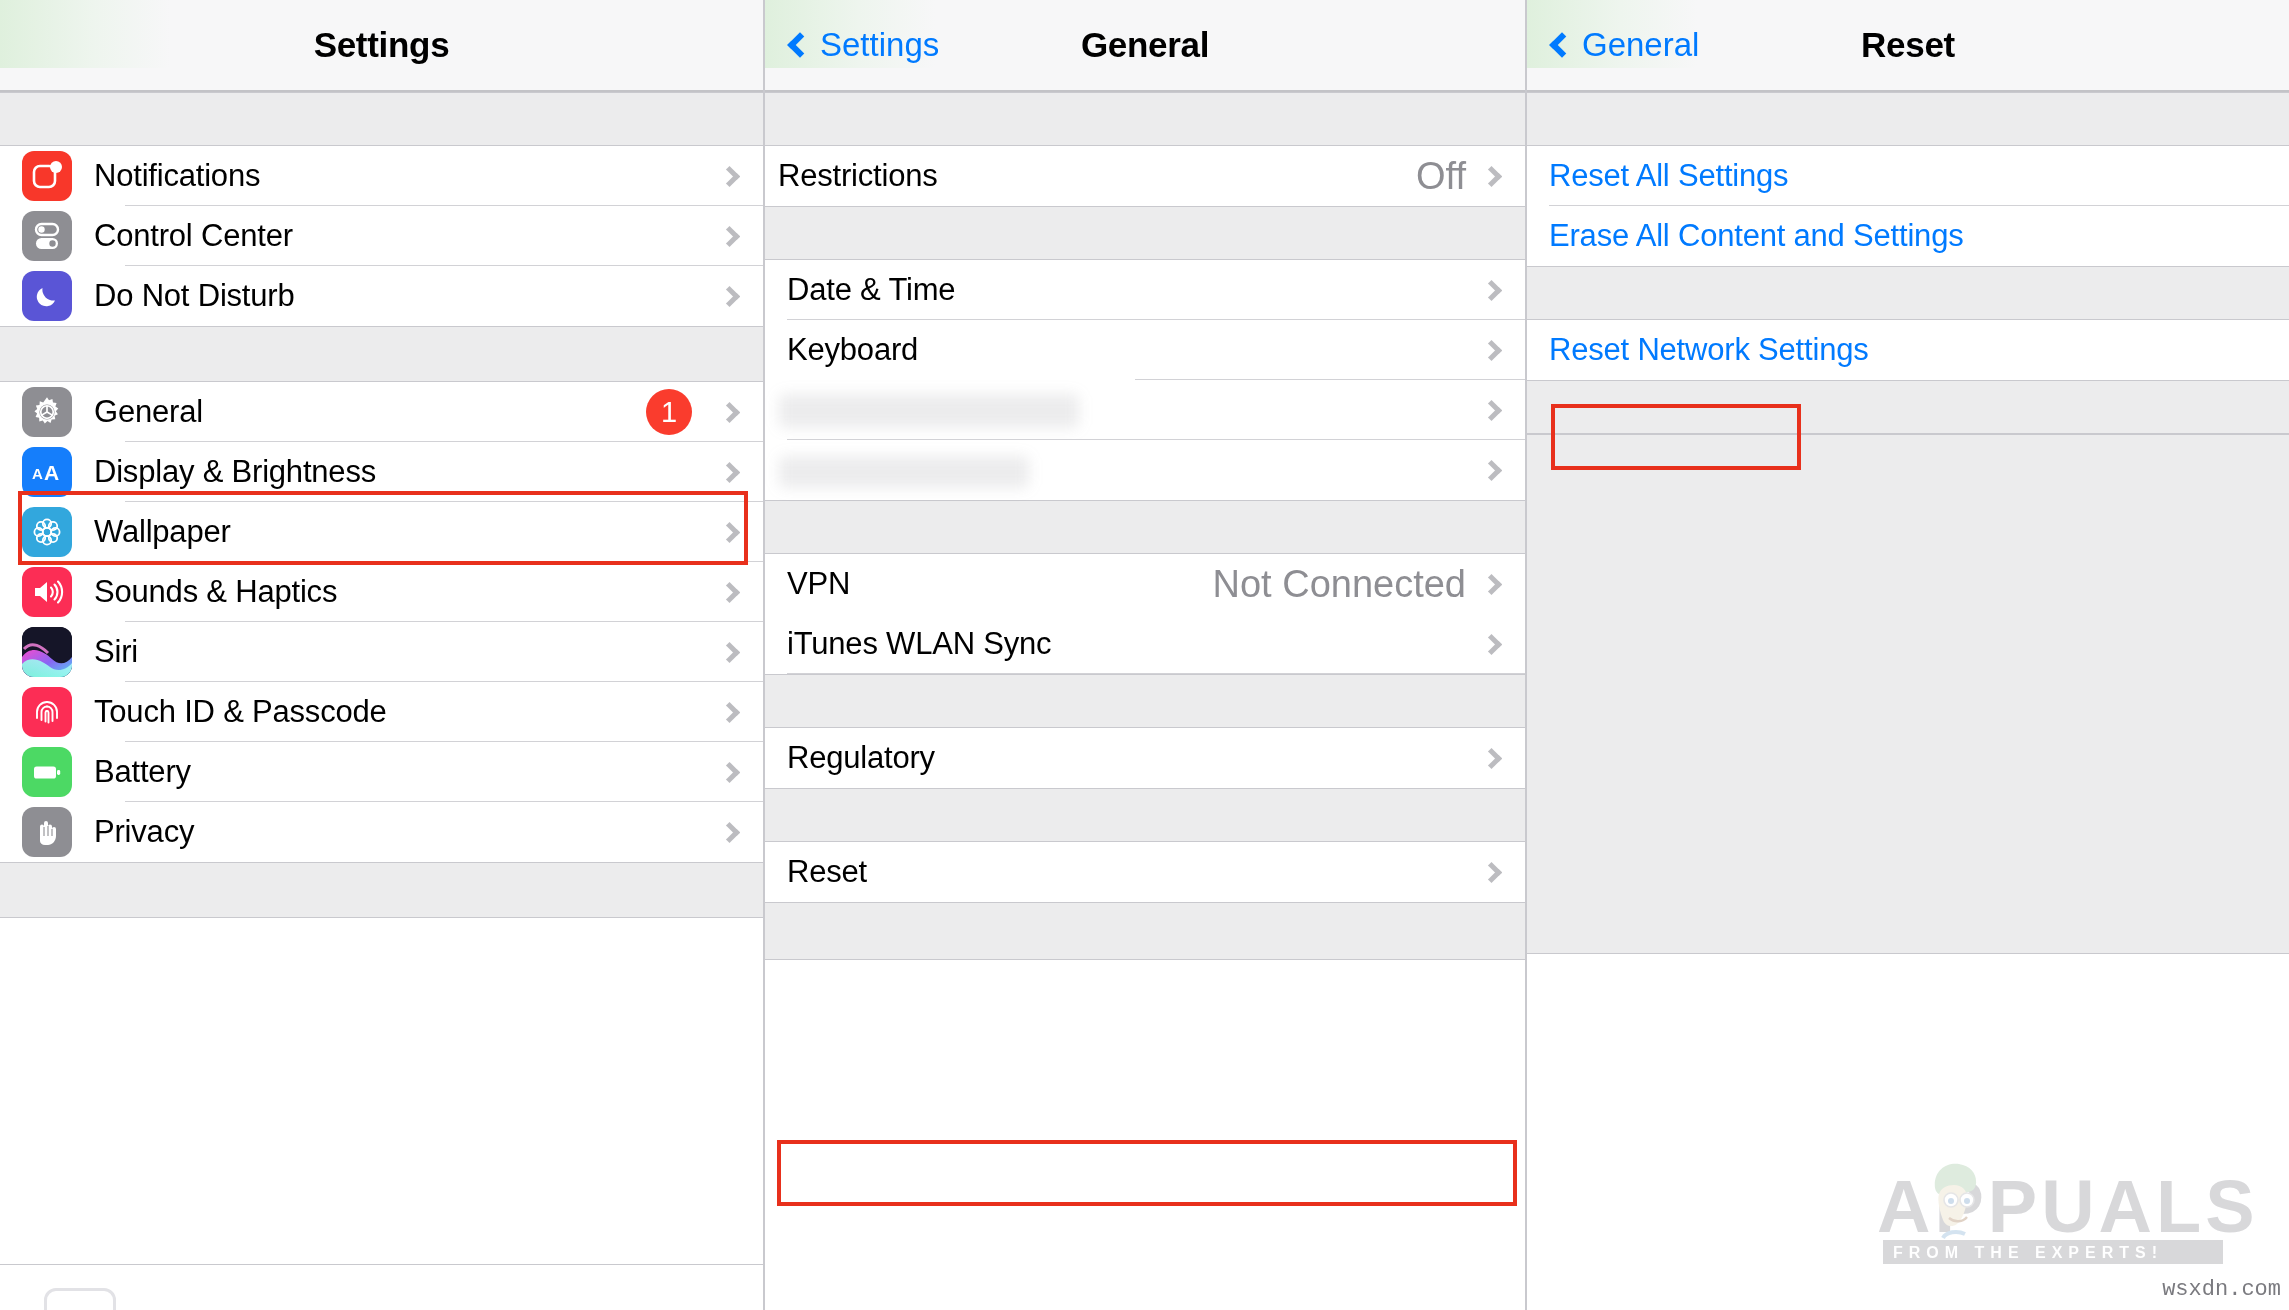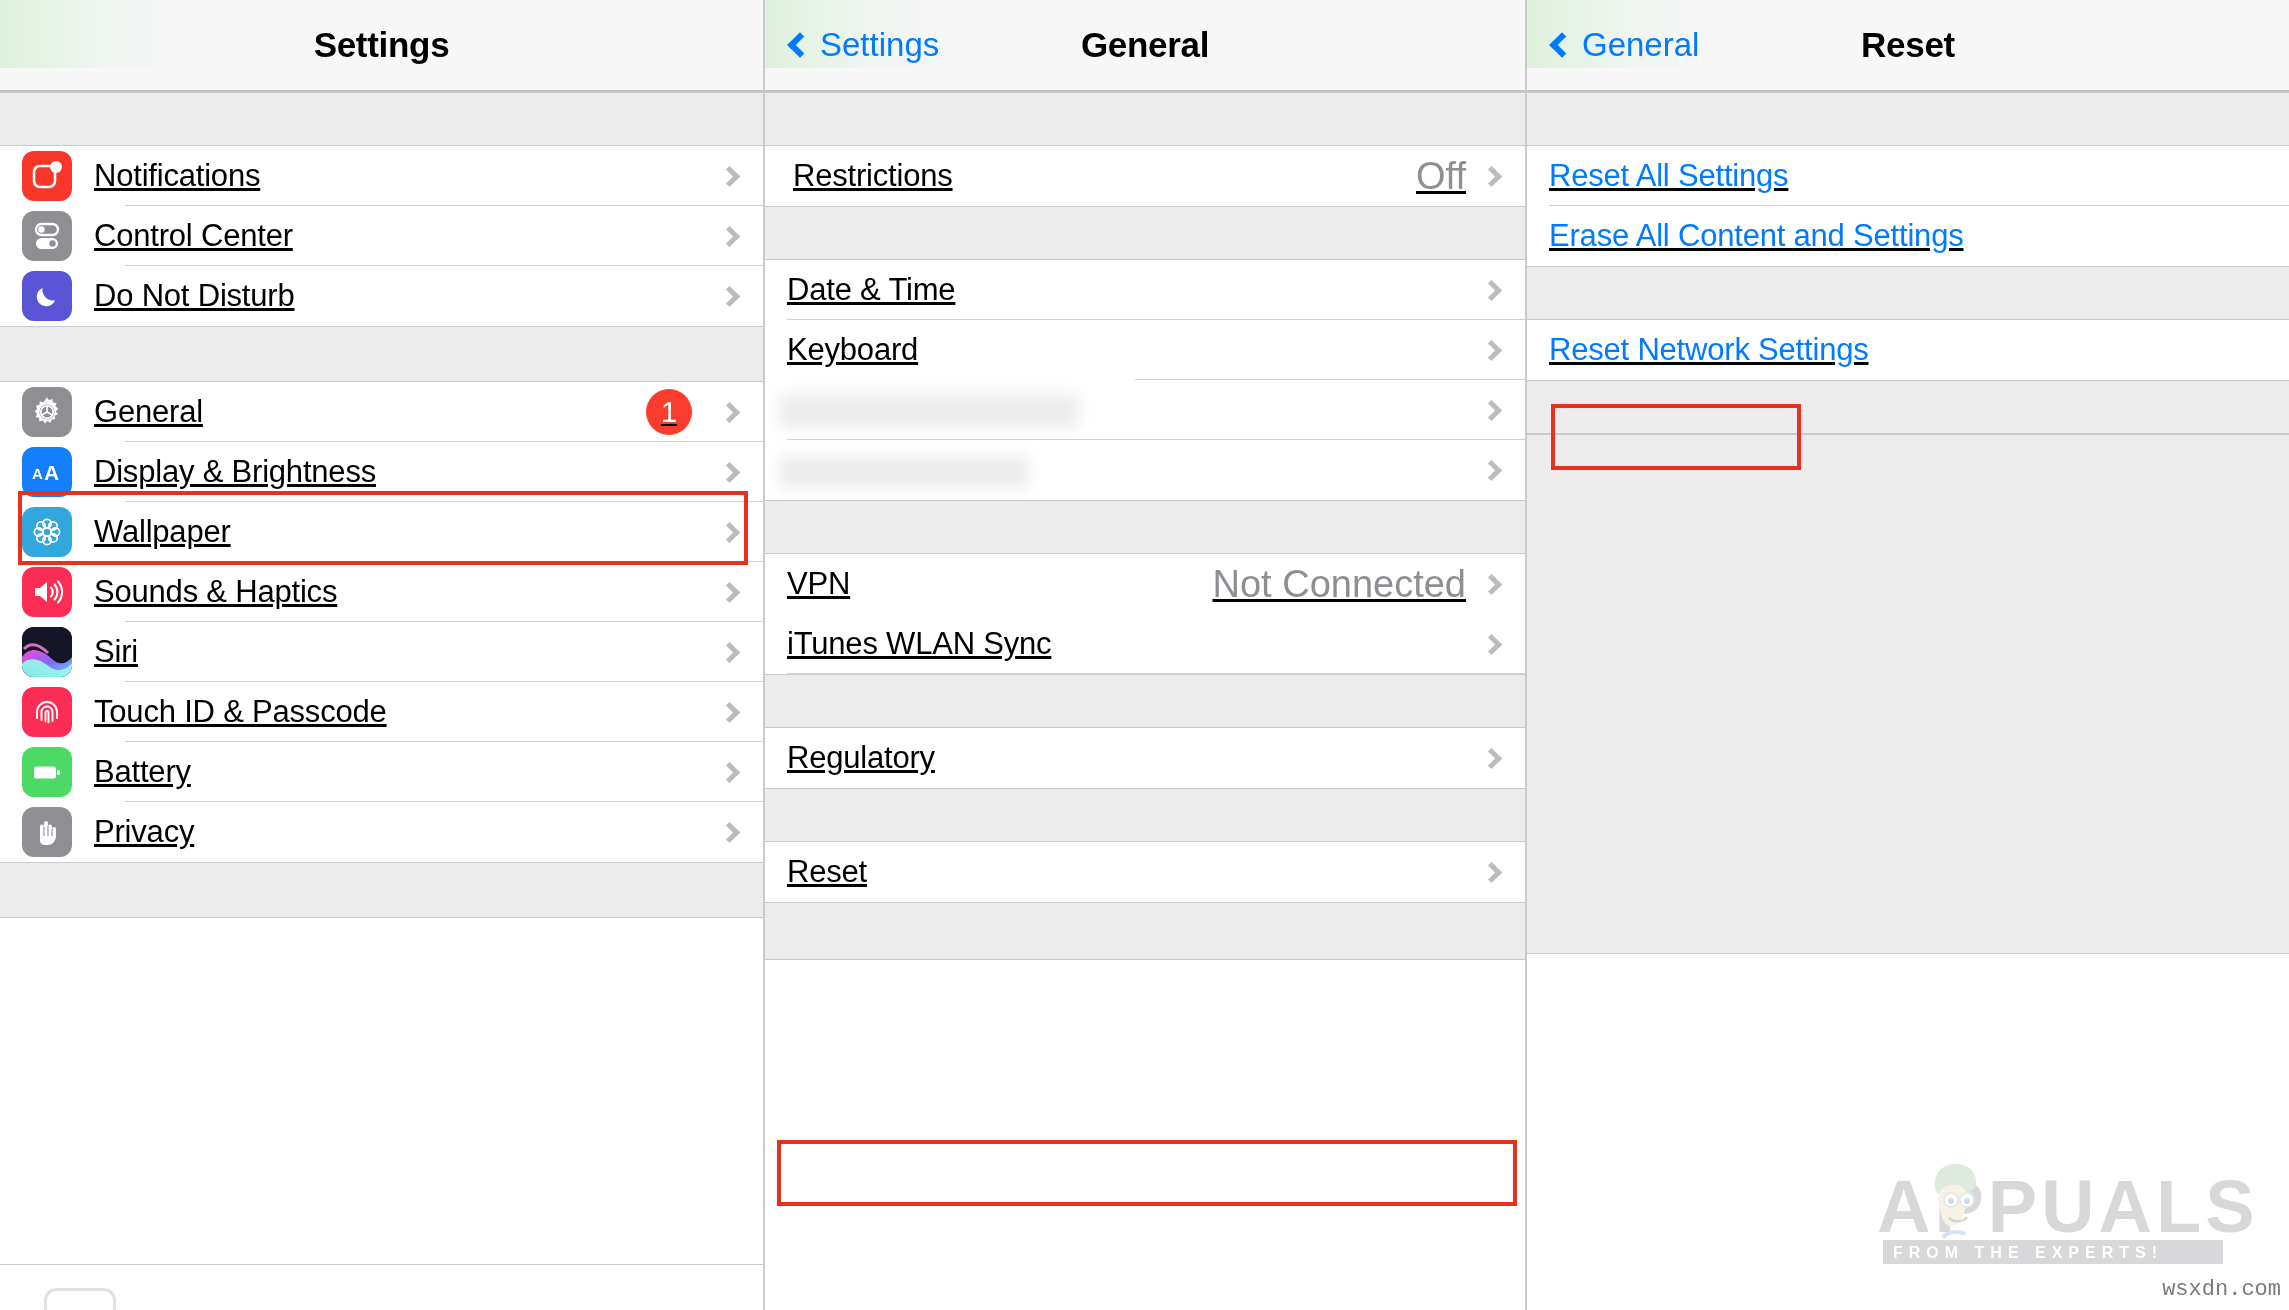--- a/index.html
+++ b/index.html
@@ -71,21 +71,21 @@
     transform: rotate(45deg);
     margin-right: 2px;
   }
 
   .gap {
     background: #ececed;
     border-top: 1px solid #c9c9ce;
     border-bottom: 1px solid #c9c9ce;
   }
 
-  .group { background: #c2410c; text-decoration: underline; }
+  .group { background: #c2410c; }
 
   .row {
     position: relative;
     display: flex;
     align-items: center;
     height: 60px;
     padding-left: 22px;
     background: #ffffff;
   }
   .row .sep {
@@ -414,21 +414,21 @@
       <div class="nav-back">
         <span class="chev-back"></span>
         <span>Settings</span>
       </div>
       <div class="nav-title">General</div>
     </div>
 
     <div class="gap" style="height:54px"></div>
 
     <div class="group">
-      <div class="row nosep" style="padding-left:28px">
+      <div class="row nosep" style="padding-left:13px">
         <div class="label">Restrictions</div>
         <div class="spacer"></div>
         <div class="value">Off</div>
         <div class="chev"></div>
 
       </div>
     </div>
 
     <div class="gap" style="height:54px"></div>
 

